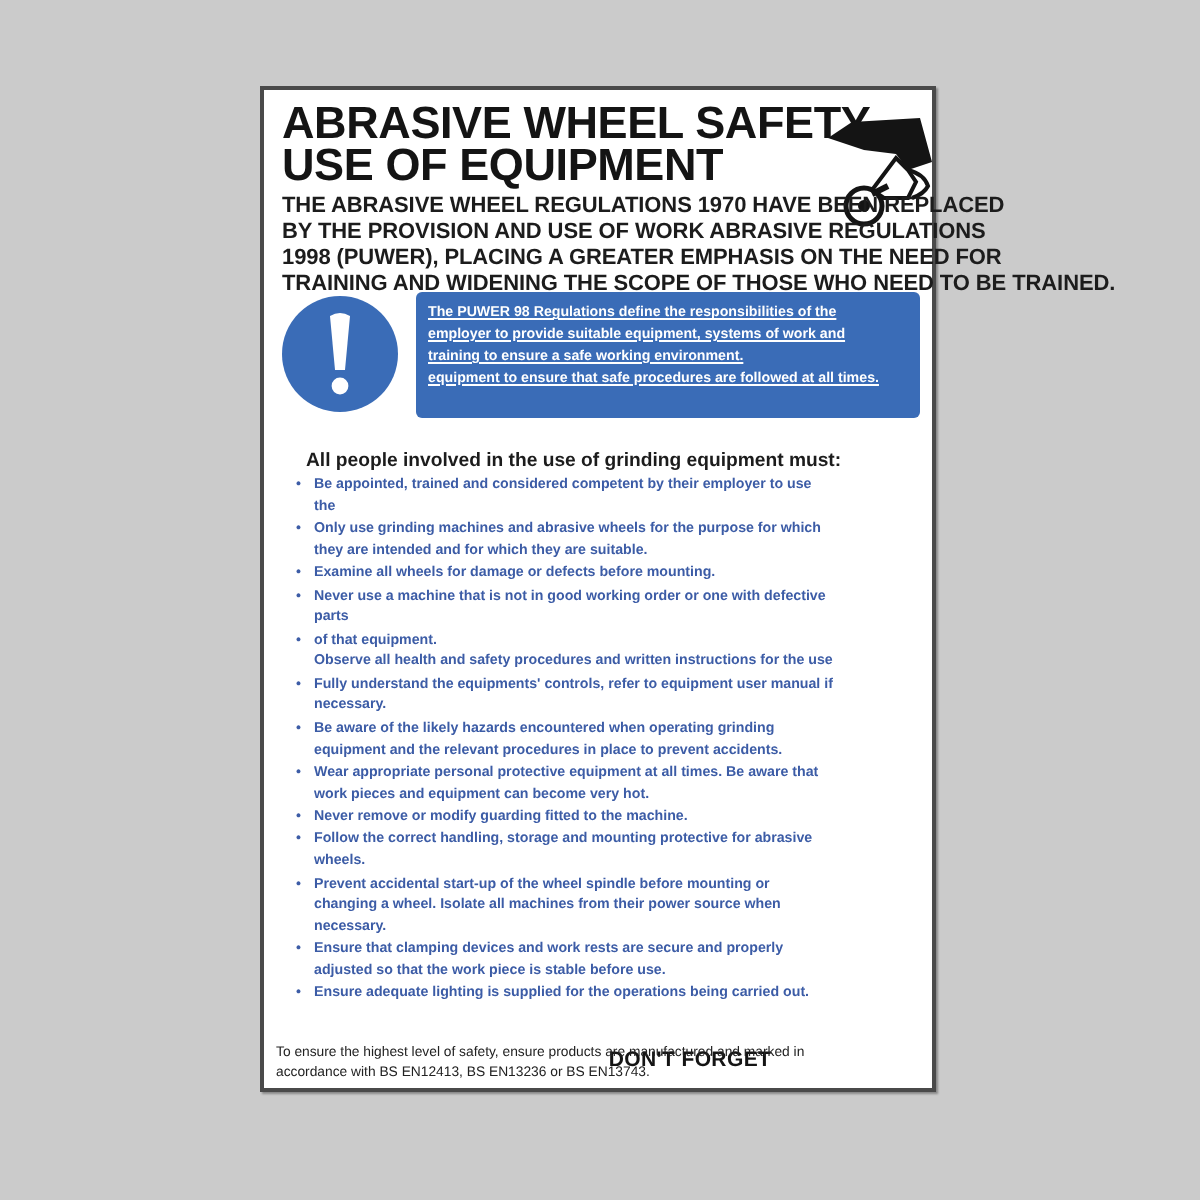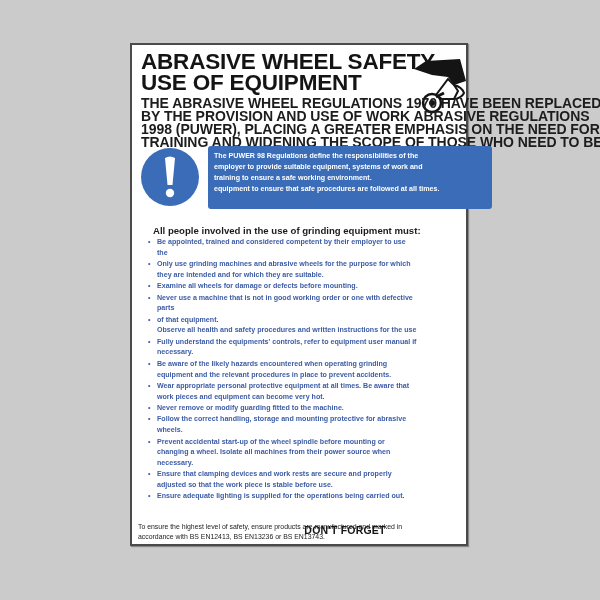--- a/index.html
+++ b/index.html
@@ -15,30 +15,30 @@
   .title {
     position: absolute; left: 9px; top: 6px; margin: 0;
     font-weight: bold; font-size: 22.5px; line-height: 21px; color: #141414; letter-spacing: -0.2px;
   }
   .title span { display: block; }
   .grinder {
     position: absolute; left: 282px; top: 10px; width: 56px; height: 60px;
   }
   .intro {
     position: absolute; left: 9px; top: 52px; width: 330px;
-    font-weight: bold; font-size: 14px; line-height: 13px; color: #1c1c1c; letter-spacing: -0.05px;
+    font-weight: bold; font-size: 11px; line-height: 13px; color: #1c1c1c; letter-spacing: -0.05px;
   }
   .intro span { display: block; white-space: nowrap; }
   .mandatory {
     position: absolute; left: 9px; top: 103px; width: 58px; height: 58px;
   }
   .infobox {
-    position: absolute; left: 76px; top: 101px; width: 284px; height: 63px;
+    position: absolute; left: 76px; top: 101px; width: 252px; height: 63px;
     background: #3a6cb7; border-radius: 3px; box-sizing: border-box; padding: 5px 6px;
-    color: #ffffff; font-weight: bold; font-size: 7.1px; line-height: 10.9px;
+    color: #ffffff; font-weight: bold; font-size: 7.1px; line-height: 10.9px; text-decoration: underline;
   }
   .infobox span { display: block; white-space: nowrap; }
   .lead {
     position: absolute; left: 9px; top: 168px; margin: 12px;
     font-weight: bold; font-size: 9.6px; color: #1c1c1c; white-space: nowrap;
   }
   .rules {
     position: absolute; left: 16px; top: 192px; width: 300px; margin: 0; padding: 0; list-style: none;
     color: #3c5ca6; font-weight: bold; font-size: 7.1px; line-height: 10.7px;
   }

